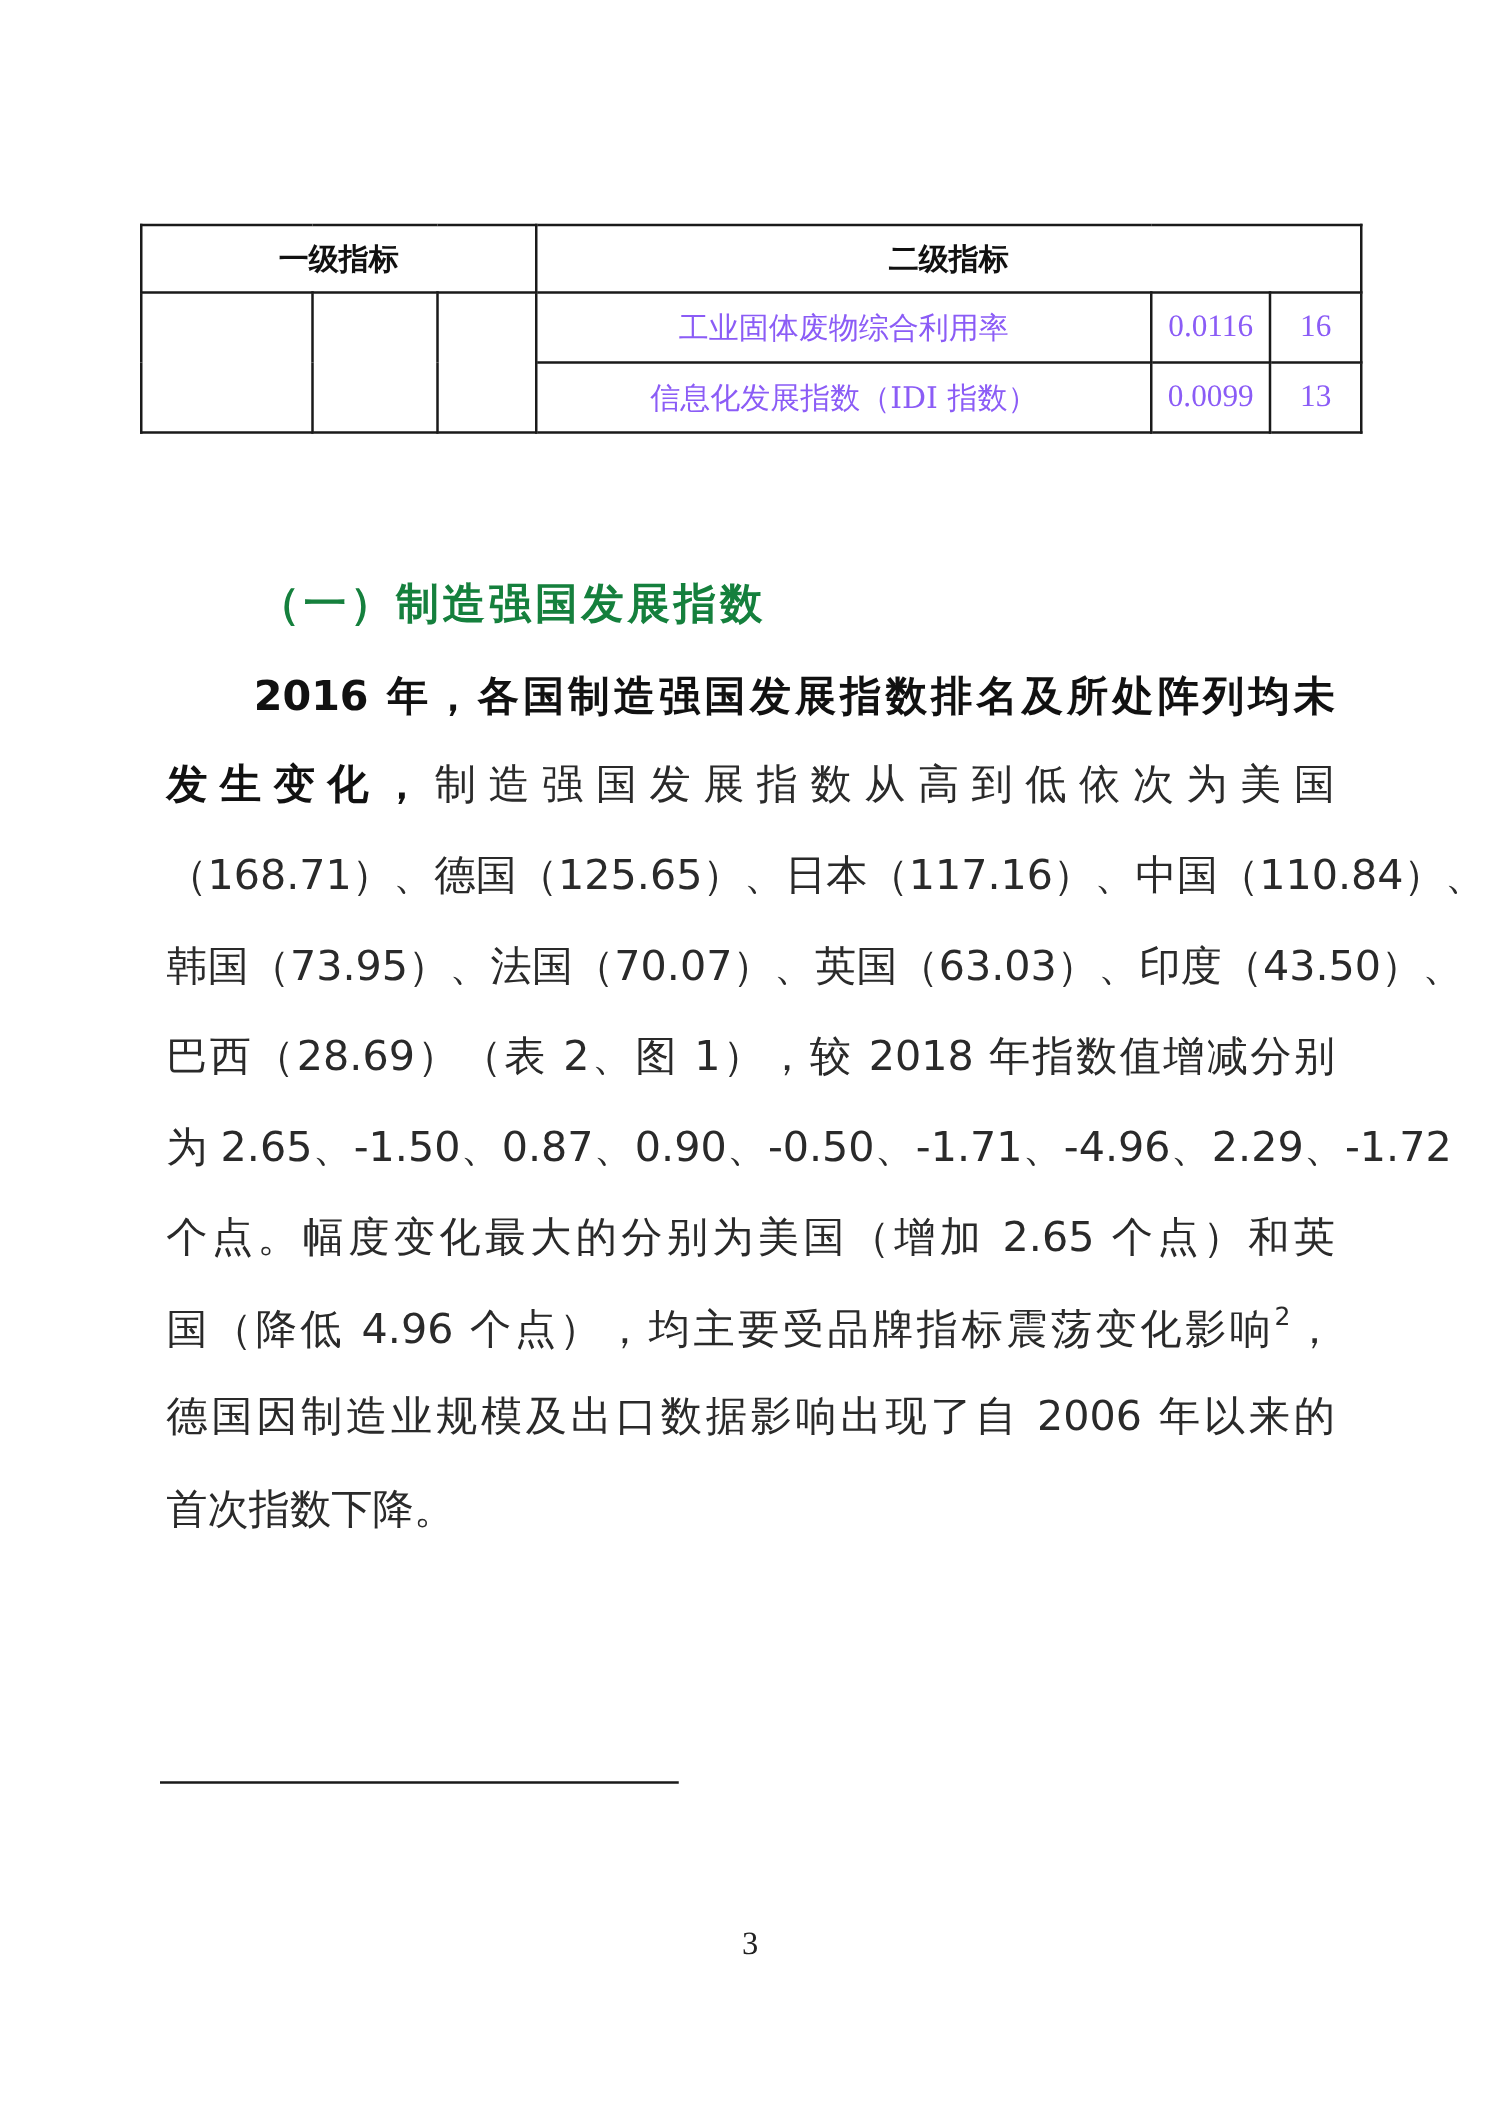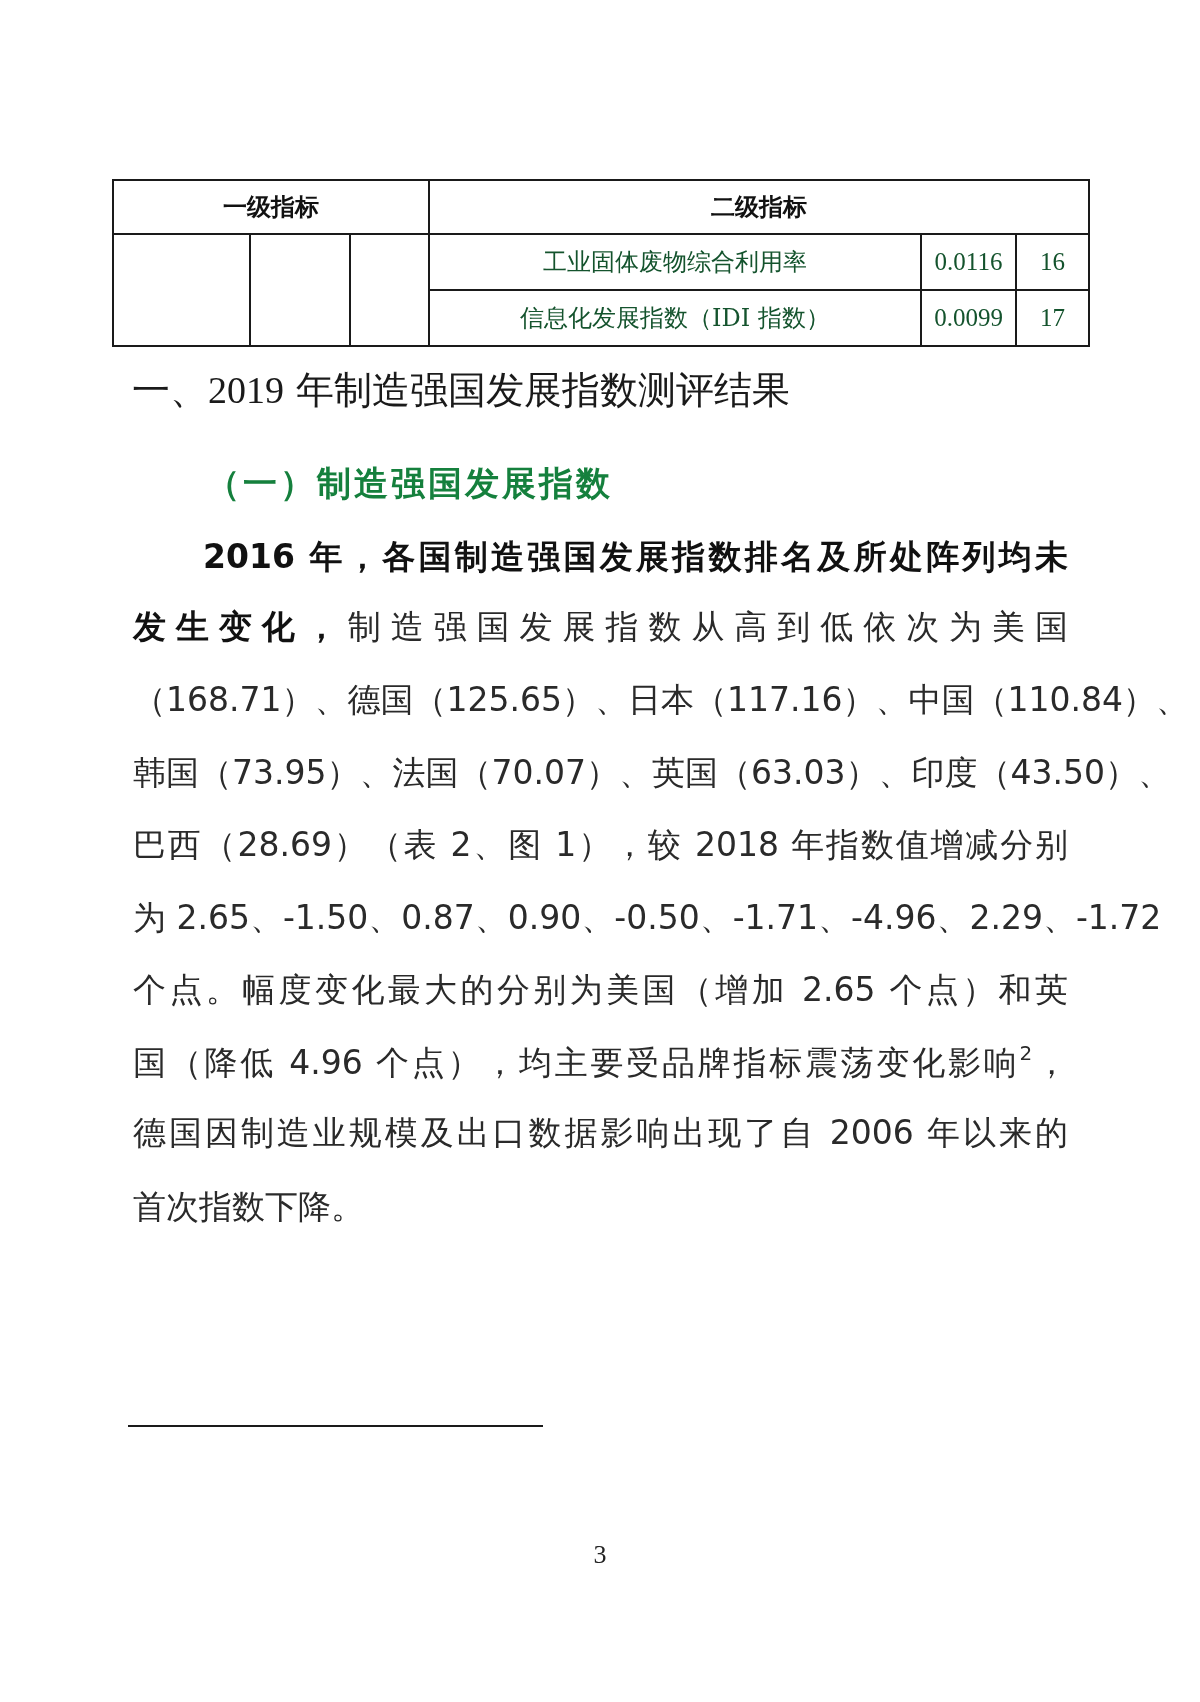--- a/index.html
+++ b/index.html
@@ -4,21 +4,21 @@
 <style>
   html, body { margin: 0; padding: 0; background: #ffffff; }
   body { width: 1200px; height: 1702px; position: relative; overflow: hidden;
          font-family: "DejaVu Serif", "Liberation Serif", serif; color: #1a1a1a; }
   .page { position: absolute; left: 0; top: 0; width: 1200px; height: 1702px; background: #fff; padding-left: 20px; }
 
   
   table.idx { position: absolute; left: 112px; top: 179px; width: 976px;
               border-collapse: collapse; table-layout: fixed; }
   table.idx td, table.idx th { border: 2px solid #1a1a1a; padding: 0; text-align: center;
-              font-size: 24px; color: #14532d; font-family: "DejaVu Serif", "Liberation Serif", serif; }
+              font-size: 24px; color: #8b5cf6; font-family: "DejaVu Serif", "Liberation Serif", serif; }
   table.idx th { height: 52px; font-weight: bold; font-family: "DejaVu Sans", "Liberation Sans", sans-serif; font-size: 24px; color:#111; }
   table.idx td { height: 54px; }
   table.idx td.num { font-family: "Liberation Serif", "DejaVu Serif", serif; font-size: 25px; margin-top: 20px; }
 
   
   .h1 { position: absolute; left: 132px; top: 366px; font-size: 38px; line-height: 48px;
         color: #1a1a1a; white-space: nowrap; font-family: "DejaVu Sans", "Liberation Sans", sans-serif; }
   .h1 .num { font-family: "Liberation Serif", "DejaVu Serif", serif; }
   .h2 { position: absolute; left: 206px; top: 461px; font-size: 34px; line-height: 44px;
         font-weight: bold; color: #15803d; white-space: nowrap; letter-spacing: 3px;
@@ -65,26 +65,25 @@
       <td rowspan="2"></td>
       <td rowspan="2"></td>
       <td rowspan="2"></td>
       <td>工业固体废物综合利用率</td>
       <td class="num">0.0116</td>
       <td class="num">16</td>
     </tr>
     <tr>
       <td>信息化发展指数（IDI 指数）</td>
       <td class="num">0.0099</td>
-      <td class="num">17</td>
+      <td class="num">13</td>
     </tr>
   </tbody>
     </table>
 
-  <div class="h1"><span>一、</span><span class="num">2019</span><span> 年制造强国发展指数测评结果</span></div>
 
   <div class="h2">（一）制造强国发展指数</div>
 
   <div>
     <div class="line first" style="top:535px"><span class="b">2016 年，各国制造强国发展指数排名及所处阵列均未</span></div>
     <div class="line" style="top:605px"><span class="b">发生变化，</span><span>制造强国发展指数从高到低依次为美国</span></div>
     <div class="line" style="top:678px"><span>（168.71）、德国（125.65）、日本（117.16）、中国（110.84）、</span></div>
     <div class="line" style="top:751px"><span>韩国（73.95）、法国（70.07）、英国（63.03）、印度（43.50）、</span></div>
     <div class="line" style="top:823px"><span>巴西（28.69）（表 2、图 1），较 2018 年指数值增减分别</span></div>
     <div class="line" style="top:896px"><span>为 2.65、-1.50、0.87、0.90、-0.50、-1.71、-4.96、2.29、-1.72</span></div>

